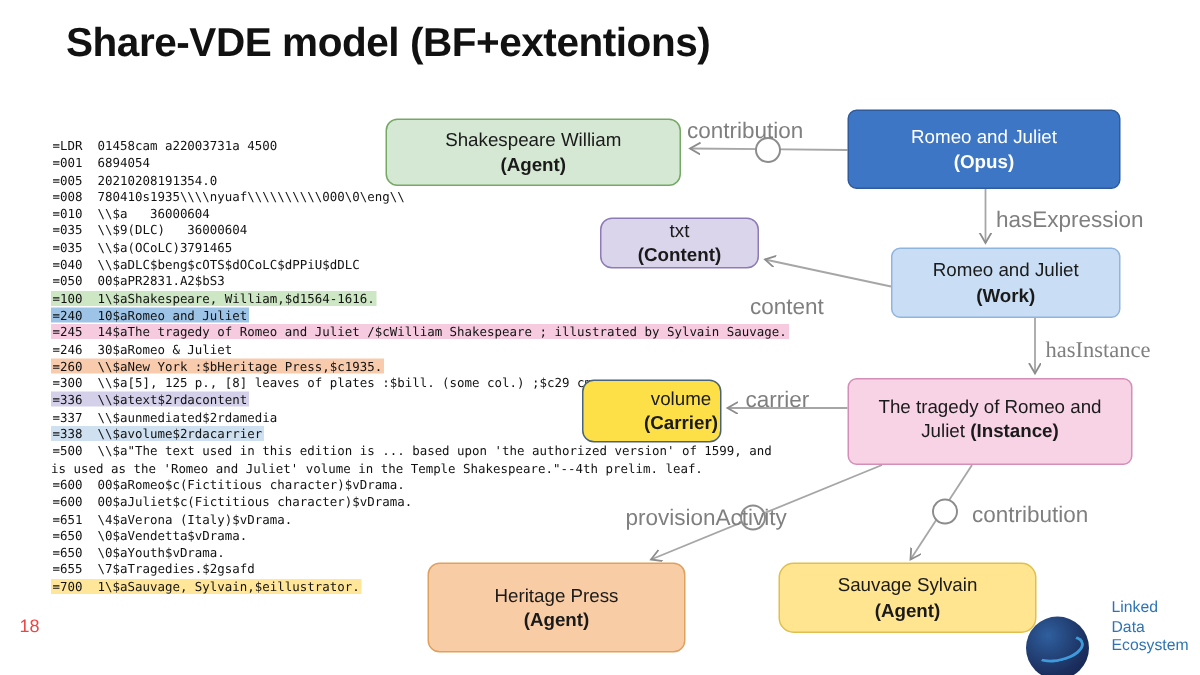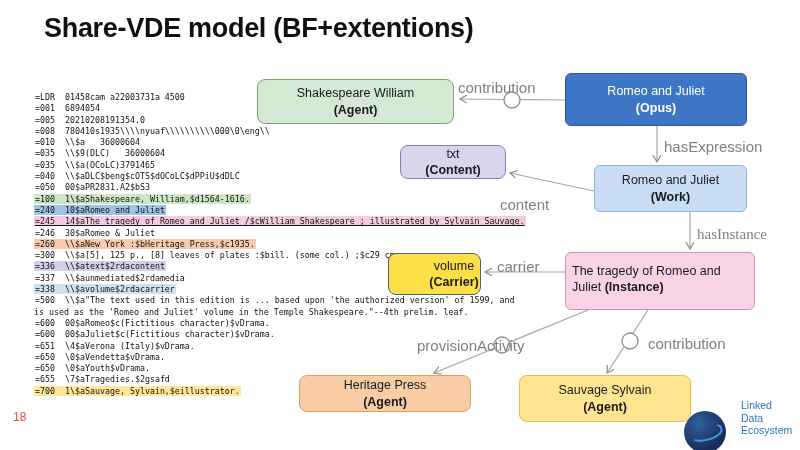--- a/index.html
+++ b/index.html
@@ -9,32 +9,32 @@
 
   .slide-title { position:absolute; left:44px; top:13px; font-size:27px; font-weight:bold; color:#111111; letter-spacing:-0.3px; }
 
   .marc { position:absolute; left:34px; top:92px; width:492px; font-family:"DejaVu Sans Mono", monospace; font-size:8.3px; line-height:11.3px; color:#111111; }
   .marc-line span { white-space:pre-wrap; padding:0 1px; }
 
   .page-number { position:absolute; left:13px; top:410px; font-size:12px; color:#ef4444; }
 
   .edges { position:absolute; left:0; top:0; pointer-events:none; }
 
-  .node { position:absolute; border:1.6px solid #888888; border-radius:8px; display:flex; flex-direction:column; align-items:center; justify-content:center; font-size:12.5px; line-height:1.3; color:#1a1a1a; padding:2px 6px; }
+  .node { position:absolute; border:1.6px solid #888888; border-radius:8px; display:flex; flex-direction:column; align-items:center; justify-content:center; text-align:center; font-size:12.5px; line-height:1.3; color:#1a1a1a; padding:2px 6px; }
   .node .ntype { font-weight:bold; }
   .node.inline { display:block; padding-top:10px; }
   .node.inline .label, .node.inline .ntype { display:inline; }
 
   .n-shakespeare { left:257px; top:79px;  width:197px; height:45px; }
   .n-opus        { left:565px; top:73px;  width:182px; height:53px; border-radius:6px; }
   .n-txt         { left:400px; top:145px; width:106px; height:34px; }
   .n-work        { left:594px; top:165px; width:153px; height:47px; border-radius:6px; }
   .n-volume      { left:388px; top:253px; width:93px;  height:42px; }
   .n-instance    { left:565px; top:252px; width:190px; height:58px; border-radius:6px; }
-  .n-heritage    { left:299px; top:375px; width:172px; height:37px; }
+  .n-heritage    { left:285px; top:375px; width:172px; height:60px; }
   .n-sauvage     { left:519px; top:375px; width:172px; height:47px; }
 
   .edge-label { position:absolute; font-size:15px; color:#7f7f7f; white-space:nowrap; }
   .el-contribution-top    { left:458px; top:79px; }
   .el-hasexpression       { left:664px; top:138px; }
   .el-content             { left:500px; top:196px; }
   .el-hasinstance         { left:697px; top:226px;font-family:Liberation Serif, serif; }
   .el-carrier             { left:497px; top:258px; }
   .el-provisionactivity   { left:417px; top:337px; }
   .el-contribution-bottom { left:648px; top:335px; }
@@ -57,21 +57,21 @@
       <div class="marc-line"><span>=001  6894054</span></div>
       <div class="marc-line"><span>=005  20210208191354.0</span></div>
       <div class="marc-line"><span>=008  780410s1935\\\\nyuaf\\\\\\\\\\000\0\eng\\</span></div>
       <div class="marc-line"><span>=010  \\$a   36000604</span></div>
       <div class="marc-line"><span>=035  \\$9(DLC)   36000604</span></div>
       <div class="marc-line"><span>=035  \\$a(OCoLC)3791465</span></div>
       <div class="marc-line"><span>=040  \\$aDLC$beng$cOTS$dOCoLC$dPPiU$dDLC</span></div>
       <div class="marc-line"><span>=050  00$aPR2831.A2$bS3</span></div>
       <div class="marc-line"><span style="background: rgb(205, 230, 195);">=100  1\$aShakespeare, William,$d1564-1616.</span></div>
       <div class="marc-line"><span style="background: rgb(157, 195, 230);">=240  10$aRomeo and Juliet</span></div>
-      <div class="marc-line"><span style="background: rgb(246, 203, 224); text-decoration: underline;">=245  14$aThe tragedy of Romeo and Juliet /$cWilliam Shakespeare ; illustrated by Sylvain Sauvage.</span></div>
+      <div class="marc-line"><span style="background: rgb(246, 203, 224);">=245  14$aThe tragedy of Romeo and Juliet /$cWilliam Shakespeare ; illustrated by Sylvain Sauvage.</span></div>
       <div class="marc-line"><span>=246  30$aRomeo &amp; Juliet</span></div>
       <div class="marc-line"><span style="background: rgb(248, 203, 173);">=260  \\$aNew York :$bHeritage Press,$c1935.</span></div>
       <div class="marc-line"><span>=300  \\$a[5], 125 p., [8] leaves of plates :$bill. (some col.) ;$c29 cm.</span></div>
       <div class="marc-line"><span style="background: rgb(213, 208, 234);">=336  \\$atext$2rdacontent</span></div>
       <div class="marc-line"><span>=337  \\$aunmediated$2rdamedia</span></div>
       <div class="marc-line"><span style="background: rgb(207, 224, 240);">=338  \\$avolume$2rdacarrier</span></div>
       <div class="marc-line"><span>=500  \\$a"The text used in this edition is ... based upon 'the authorized version' of 1599, and is used as the 'Romeo and Juliet' volume in the Temple Shakespeare."--4th prelim. leaf.</span></div>
       <div class="marc-line"><span>=600  00$aRomeo$c(Fictitious character)$vDrama.</span></div>
       <div class="marc-line"><span>=600  00$aJuliet$c(Fictitious character)$vDrama.</span></div>
       <div class="marc-line"><span>=651  \4$aVerona (Italy)$vDrama.</span></div>
@@ -139,21 +139,21 @@
   <div class="node n-instance inline" style="background: rgb(247, 211, 229); border-color: rgb(212, 143, 184);">
     <span class="label">The tragedy of Romeo and Juliet</span>
     <span class="ntype">(Instance)</span>
   </div>
 
   <div class="node n-heritage" style="background: rgb(248, 204, 164); border-color: rgb(224, 160, 95);">
     <span class="label">Heritage Press</span>
     <span class="ntype">(Agent)</span>
   </div>
 
-  <div class="node n-sauvage" style="background: rgb(255, 229, 143); border-color: rgb(223, 192, 79);">
+  <div class="node n-sauvage" style="background: rgb(255, 229, 143); border-color: rgb(223, 192, 79); border-radius: 10px;">
     <span class="label">Sauvage Sylvain</span>
     <span class="ntype">(Agent)</span>
   </div>
 
   <div class="page-number">18</div>
 
   <div class="logo-globe"></div>
   <div class="logo-text">
     <div>Linked</div>
     <div>Data</div>

